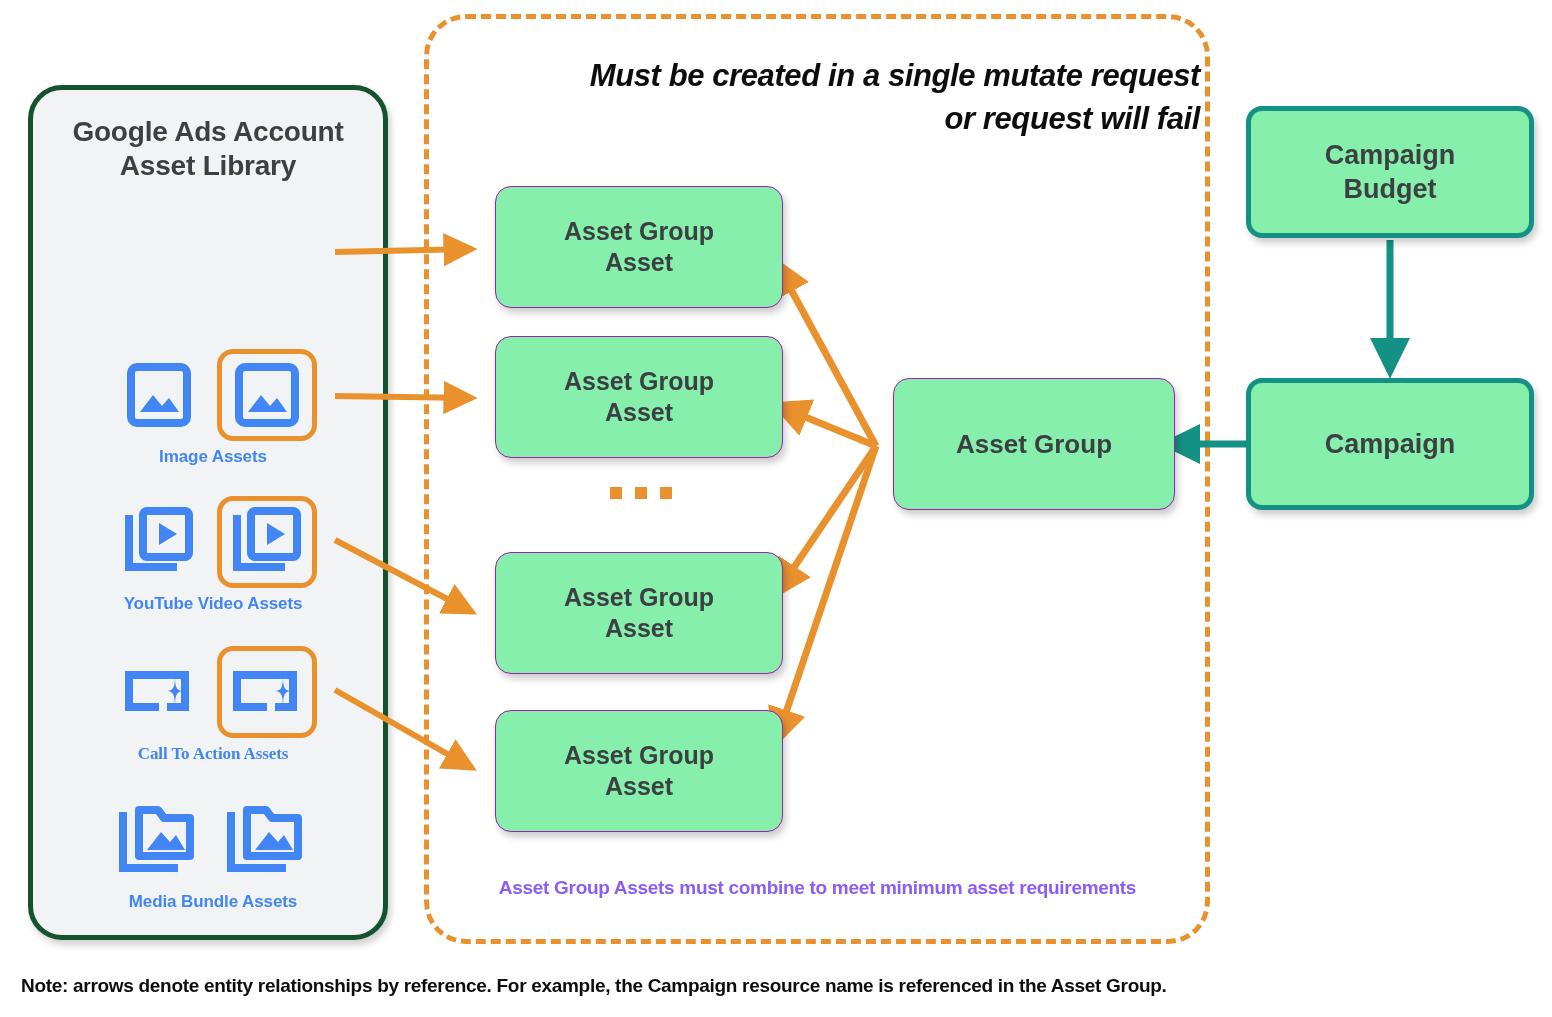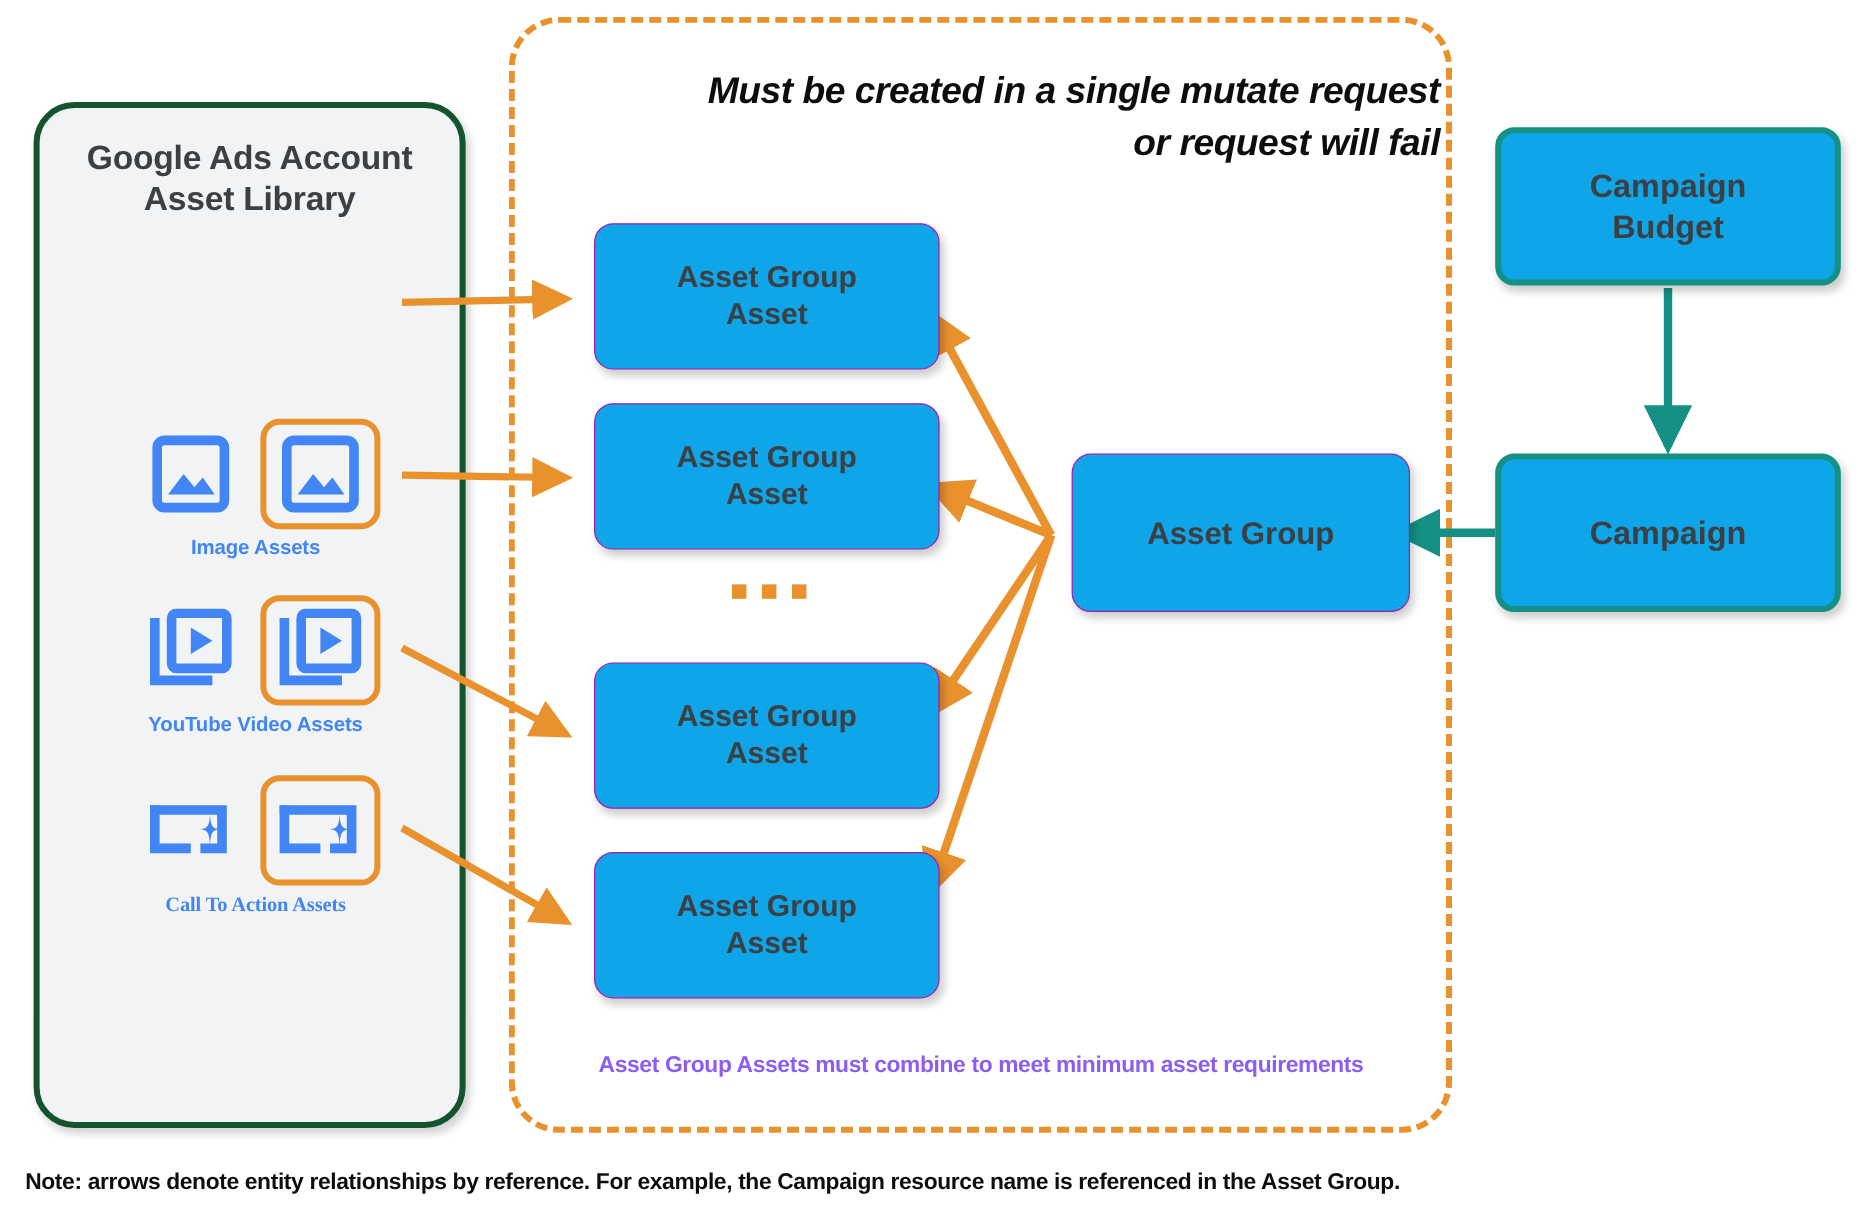--- a/index.html
+++ b/index.html
@@ -118,21 +118,21 @@
     text-align: center;
     font-size: 19px;
     font-weight: 700;
     color: #8b5cf6;
     letter-spacing: -0.3px;
   }
 
   
   .node {
     position: absolute;
-    background: #0ea5e9;
+    background: #86efac;
     box-sizing: border-box;
     border-radius: 16px;
     display: flex;
     align-items: center;
     justify-content: center;
     text-align: center;
     color: #3c4043;
     font-weight: 700;
     line-height: 1.26;
     box-shadow: 3px 5px 7px rgba(0,0,0,0.20);
@@ -266,20 +266,39 @@
             <path d="M8 12 L8 44 L34 44" fill="none" stroke="#4285f4" stroke-width="8" stroke-linecap="square"></path>
             <path d="M8 12 L64 12 L64 44 L50 44" fill="none" stroke="#4285f4" stroke-width="8" stroke-linecap="square"></path>
             <path d="M44 28 C52 28 54 26 54 12 C54 26 56 28 64 28 C56 28 54 30 54 46 C54 30 52 28 44 28 Z" fill="#4285f4"></path>
             <path d="M58 16 C63 16 64 15 64 7 C64 15 65 16 70 16 C65 16 64 17 64 26 C64 17 63 16 58 16 Z" fill="#4285f4" transform="translate(-2,-1) scale(0.78) translate(16,4)"></path>
           </svg>
         </div>
       </div>
       <div class="asset-caption">Call To Action Assets</div>
     </div>
 
+    <div class="asset-row" style="top:700px;">
+      <div class="asset-icons">
+        <div class="icon-slot">
+          <svg width="82" height="76" viewBox="0 0 82 76" aria-hidden="true">
+            <path d="M5 14 L5 66 L56 66" fill="none" stroke="#4285f4" stroke-width="8" stroke-linecap="square"></path>
+            <path d="M21 8 L40 8 L46 16 L72 16 L72 54 L21 54 Z" fill="none" stroke="#4285f4" stroke-width="8" stroke-linejoin="round"></path>
+            <path d="M29 48 L43 30 L52 40 L58 33 L67 48 Z" fill="#4285f4"></path>
+          </svg>
+        </div>
+        <div class="icon-slot">
+          <svg width="82" height="76" viewBox="0 0 82 76" aria-hidden="true">
+            <path d="M5 14 L5 66 L56 66" fill="none" stroke="#4285f4" stroke-width="8" stroke-linecap="square"></path>
+            <path d="M21 8 L40 8 L46 16 L72 16 L72 54 L21 54 Z" fill="none" stroke="#4285f4" stroke-width="8" stroke-linejoin="round"></path>
+            <path d="M29 48 L43 30 L52 40 L58 33 L67 48 Z" fill="#4285f4"></path>
+          </svg>
+        </div>
+      </div>
+      <div class="asset-caption">Media Bundle  Assets</div>
+    </div>
   </div>
 
   <div id="mutate-panel"></div>
   <div id="mutate-panel-title">
     <div>Must be created in a single mutate request</div>
     <div>or request will fail</div>
   </div>
   <div id="mutate-panel-footnote">Asset Group Assets must combine to meet minimum asset requirements</div>
 
   <svg class="layer" viewBox="0 0 1552 1017">

